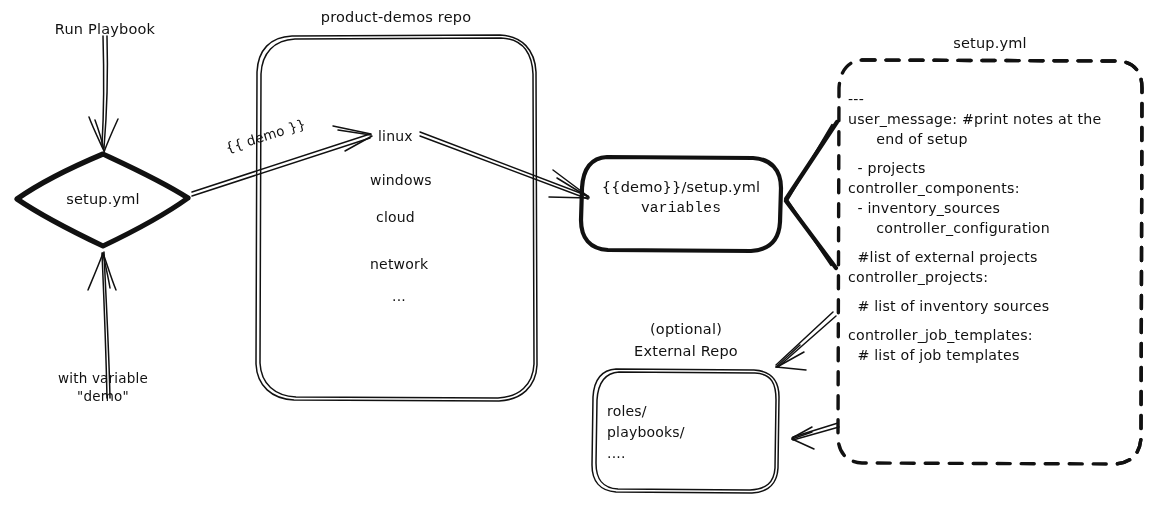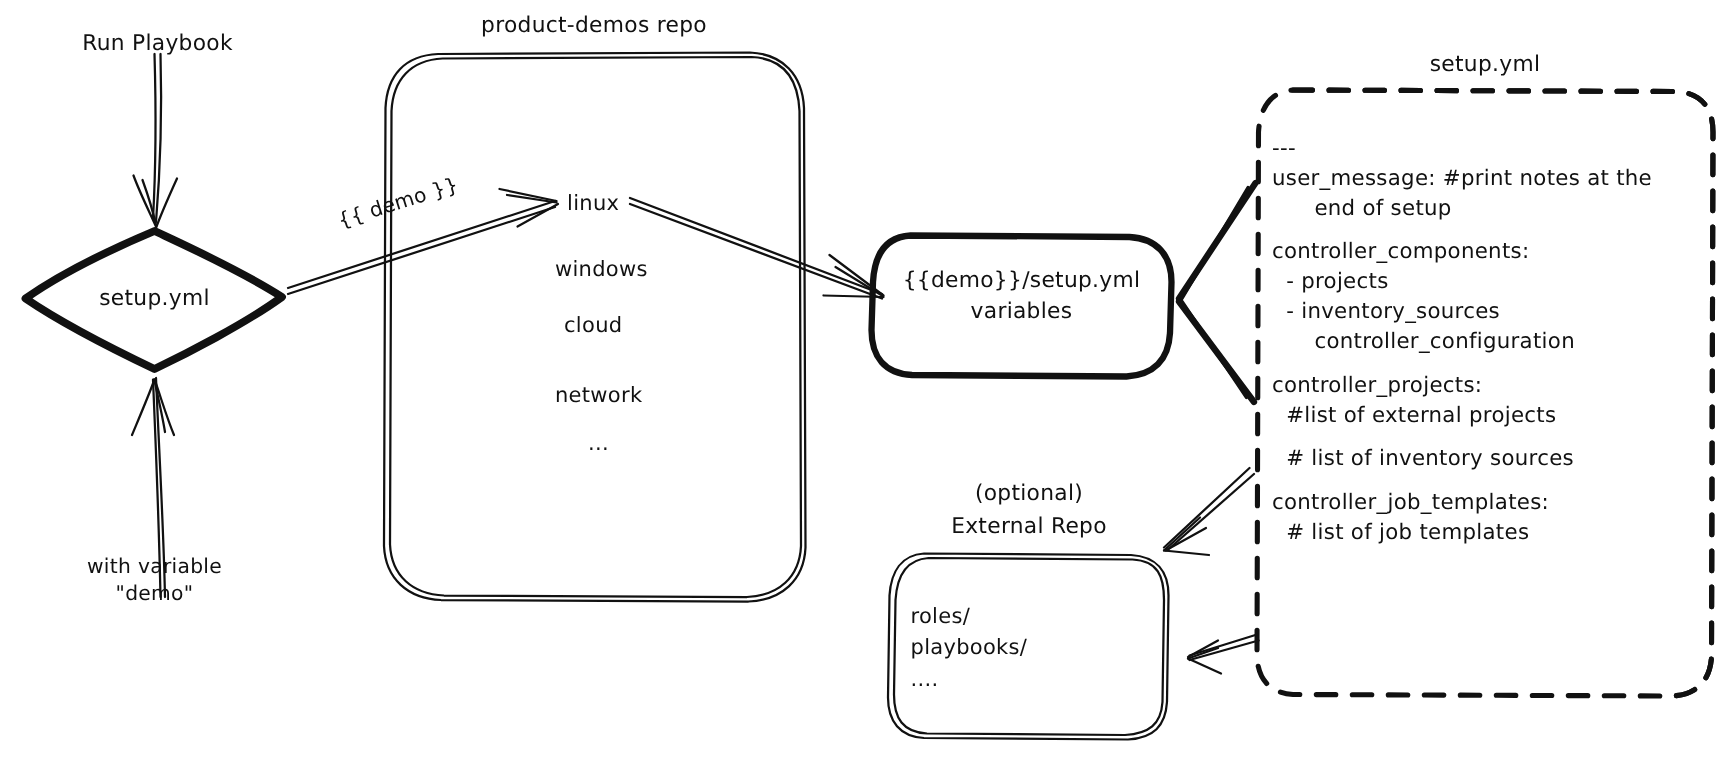--- a/index.html
+++ b/index.html
@@ -151,41 +151,41 @@
 
 <div class="lbl t-item" style="left:378px;top:128px;">linux</div>
 <div class="lbl t-item" style="left:370px;top:172px;">windows</div>
 <div class="lbl t-item" style="left:376px;top:209px;">cloud</div>
 <div class="lbl t-item" style="left:370px;top:256px;">network</div>
 <div class="lbl t-item" style="left:392px;top:288px;">...</div>
 
 <div class="lbl t-edge" style="left:226px;top:140px;transform:rotate(-17.5deg);transform-origin:left center;">{{ demo }}</div>
 
 <div class="lbl t-node center" style="left:681px;top:178px;">{{demo}}/setup.yml</div>
-<div class="lbl t-node center" style="left:681px;top:199px;">variables</div>
+<div class="lbl t-node center" style="left:681px;top:199px;font-family:Liberation Mono, monospace;">variables</div>
 
 <div class="lbl t-title center" style="left:686px;top:320px;">(optional)</div>
 <div class="lbl t-title center" style="left:686px;top:342px;">External Repo</div>
 
 <div class="lbl t-item" style="left:607px;top:403px;">roles/</div>
 <div class="lbl t-item" style="left:607px;top:424px;">playbooks/</div>
 <div class="lbl t-item" style="left:607px;top:445px;">....</div>
 
 <div class="lbl t-title center" style="left:990px;top:34px;">setup.yml</div>
 
 <div id="setup-yml-lines" style="position:absolute;left:848px;top:90px;width:290px;">
     <div class="lbl t-code" style="position: static; height: 20px;">---</div>
     <div class="lbl t-code" style="position: static; height: 20px;">user_message: #print notes at the</div>
     <div class="lbl t-code" style="position: static; height: 20px;">      end of setup</div>
     <div class="lbl t-code" style="position: static; height: 9px;">&nbsp;</div>
+    <div class="lbl t-code" style="position: static; height: 20px;">  - projects</div>
     <div class="lbl t-code" style="position: static; height: 20px;">controller_components:</div>
-    <div class="lbl t-code" style="position: static; height: 20px;">  - projects</div>
     <div class="lbl t-code" style="position: static; height: 20px;">  - inventory_sources</div>
     <div class="lbl t-code" style="position: static; height: 20px;">      controller_configuration</div>
     <div class="lbl t-code" style="position: static; height: 9px;">&nbsp;</div>
+    <div class="lbl t-code" style="position: static; height: 20px;">  #list of external projects</div>
     <div class="lbl t-code" style="position: static; height: 20px;">controller_projects:</div>
-    <div class="lbl t-code" style="position: static; height: 20px;">  #list of external projects</div>
     <div class="lbl t-code" style="position: static; height: 9px;">&nbsp;</div>
     <div class="lbl t-code" style="position: static; height: 20px;">  # list of inventory sources</div>
     <div class="lbl t-code" style="position: static; height: 9px;">&nbsp;</div>
     <div class="lbl t-code" style="position: static; height: 20px;">controller_job_templates:</div>
     <div class="lbl t-code" style="position: static; height: 20px;">  # list of job templates</div>
   </div>
 
 </body></html>

